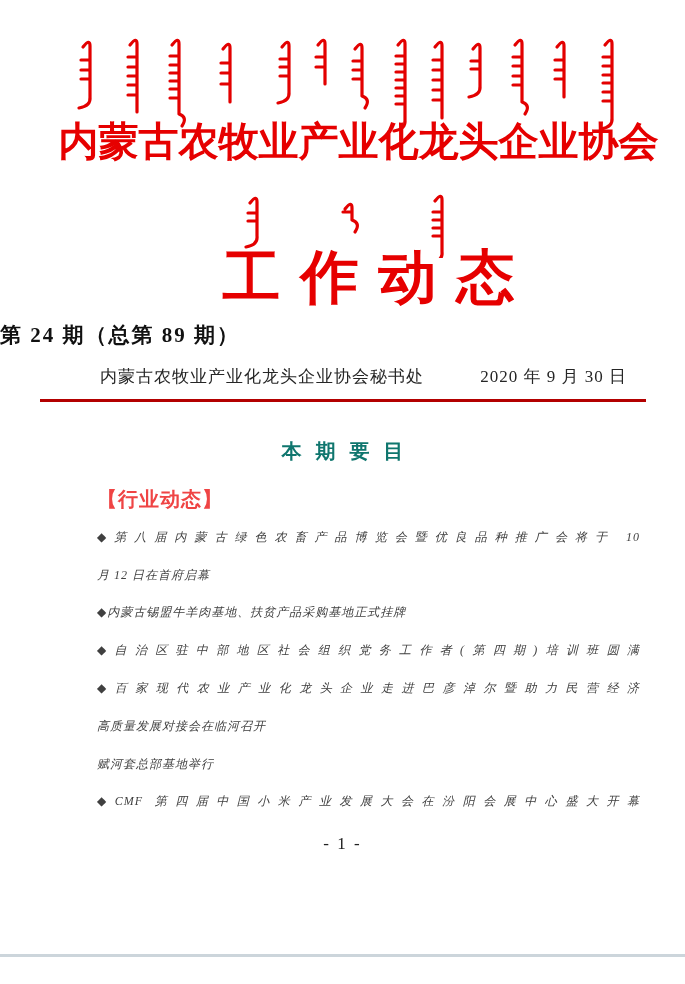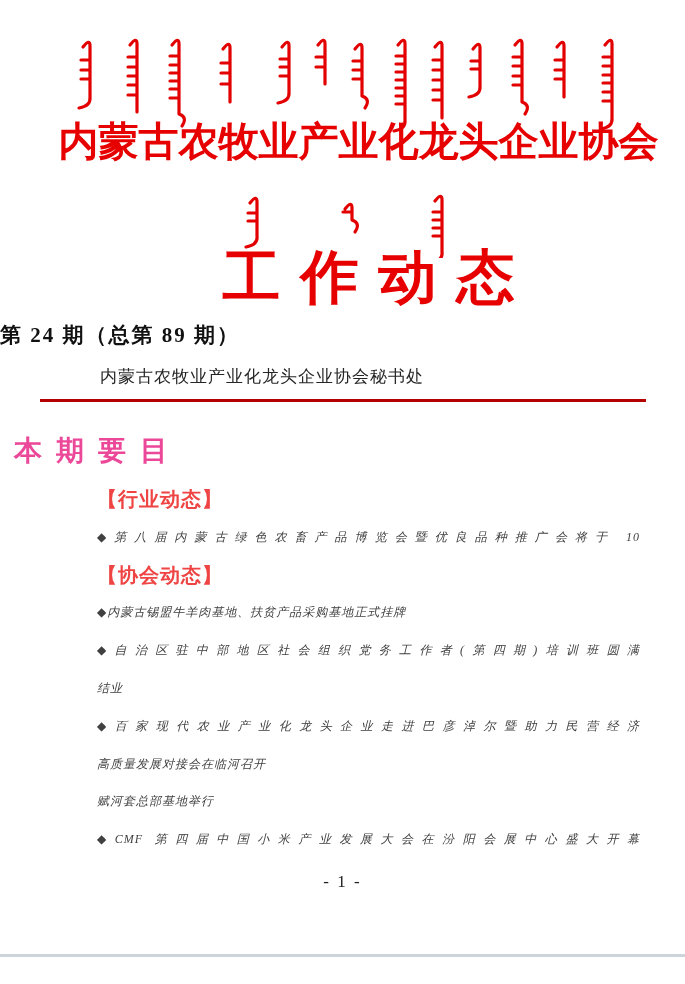--- a/index.html
+++ b/index.html
@@ -45,23 +45,23 @@
     font-size:17px;line-height:22px;color:#262626;
     letter-spacing:1px;
   }
   .red-rule{
     margin:11px 0 0 40px;
     width:606px;height:3px;
     background:#b30000;
   }
   .toc-title{
     margin-top:36px;
-    text-align:left;
+    text-align:center;
     font-family:"Liberation Sans","DejaVu Sans",sans-serif;
-    font-size:28px;line-height:26px;font-weight:700;color:#ec4899;
+    font-size:20px;line-height:26px;font-weight:700;color:#0f766e;
     letter-spacing:14px;
     text-indent:14px; 
   }
   .toc{
     margin-top:17px;
     padding:0 45px 0 97px;
   }
   .toc-line{
     height:37.8px;line-height:37.8px;
     white-space:nowrap;
@@ -120,37 +120,37 @@
       <path d="M345,17 q7,-9 7,-1 V28 q9,3 3,12 M352,20 h-9"></path>
       <path d="M435,9 q7,-9 7,-1 V60 q1,9 -11,11 M442,20 h-9 M442,28 h-9 M442,36 h-9 M442,44 h-9"></path>
     </svg>
 
   <div class="main-title">工作动态</div>
 
   <div class="issue-line">第 24 期（总第 89 期）</div>
 
   <div class="pub-row">
     <span>内蒙古农牧业产业化龙头企业协会秘书处</span>
+    <span>2020 年 9 月 30 日</span>
   </div>
 
   <div class="red-rule"></div>
 
   <div class="toc-title">本期要目</div>
 
   <div class="toc">
     <div class="toc-line toc-heading">【行业动态】</div>
 
     <div class="toc-line toc-item-line full">◆第八届内蒙古绿色农畜产品博览会暨优良品种推广会将于 10</div>
+    <div class="toc-line toc-item-line">月 12 日在首府启幕</div>
 
-    <div class="toc-line toc-heading">【协会动态】</div>
 
     <div class="toc-line toc-item-line">◆内蒙古锡盟牛羊肉基地、扶贫产品采购基地正式挂牌</div>
 
     <div class="toc-line toc-item-line full">◆自治区驻中部地区社会组织党务工作者(第四期)培训班圆满</div>
-    <div class="toc-line toc-item-line">结业</div>
 
     <div class="toc-line toc-item-line full">◆百家现代农业产业化龙头企业走进巴彦淖尔暨助力民营经济</div>
     <div class="toc-line toc-item-line">高质量发展对接会在临河召开</div>
 
     <div class="toc-line toc-item-line">赋河套总部基地举行</div>
 
     <div class="toc-line toc-item-line full">◆CMF 第四届中国小米产业发展大会在汾阳会展中心盛大开幕</div>
   </div>
 
   <div class="page-num">- 1 -</div>

